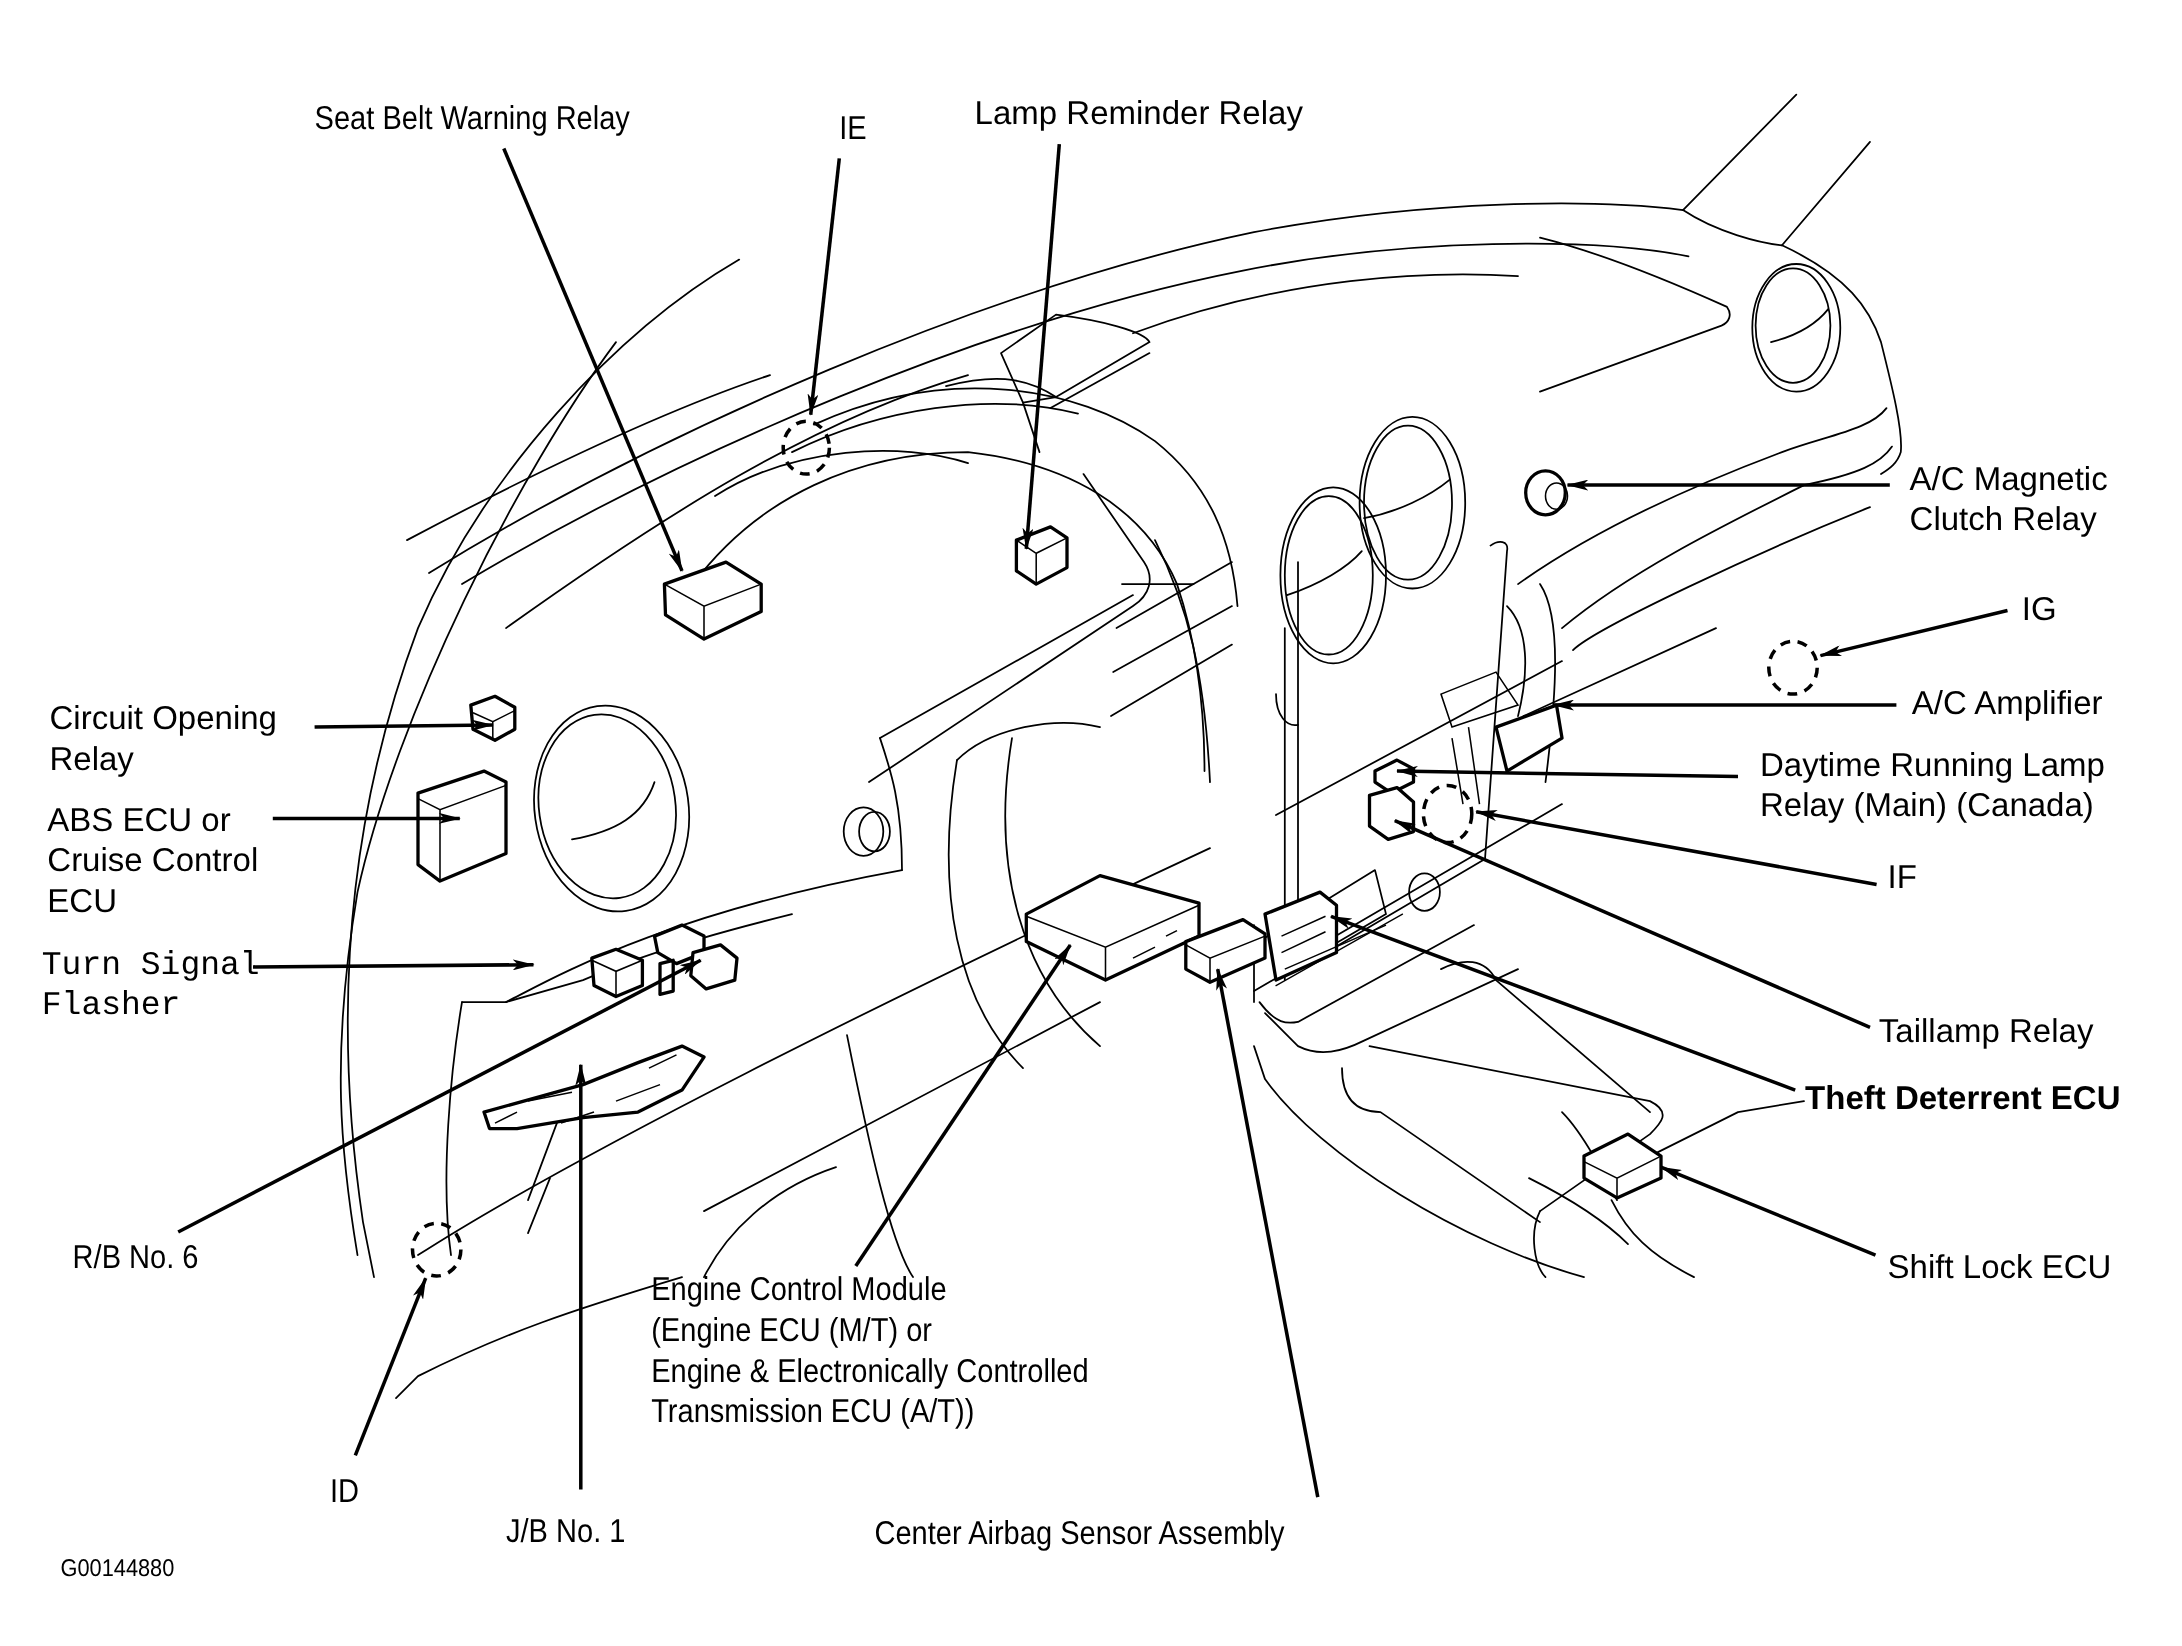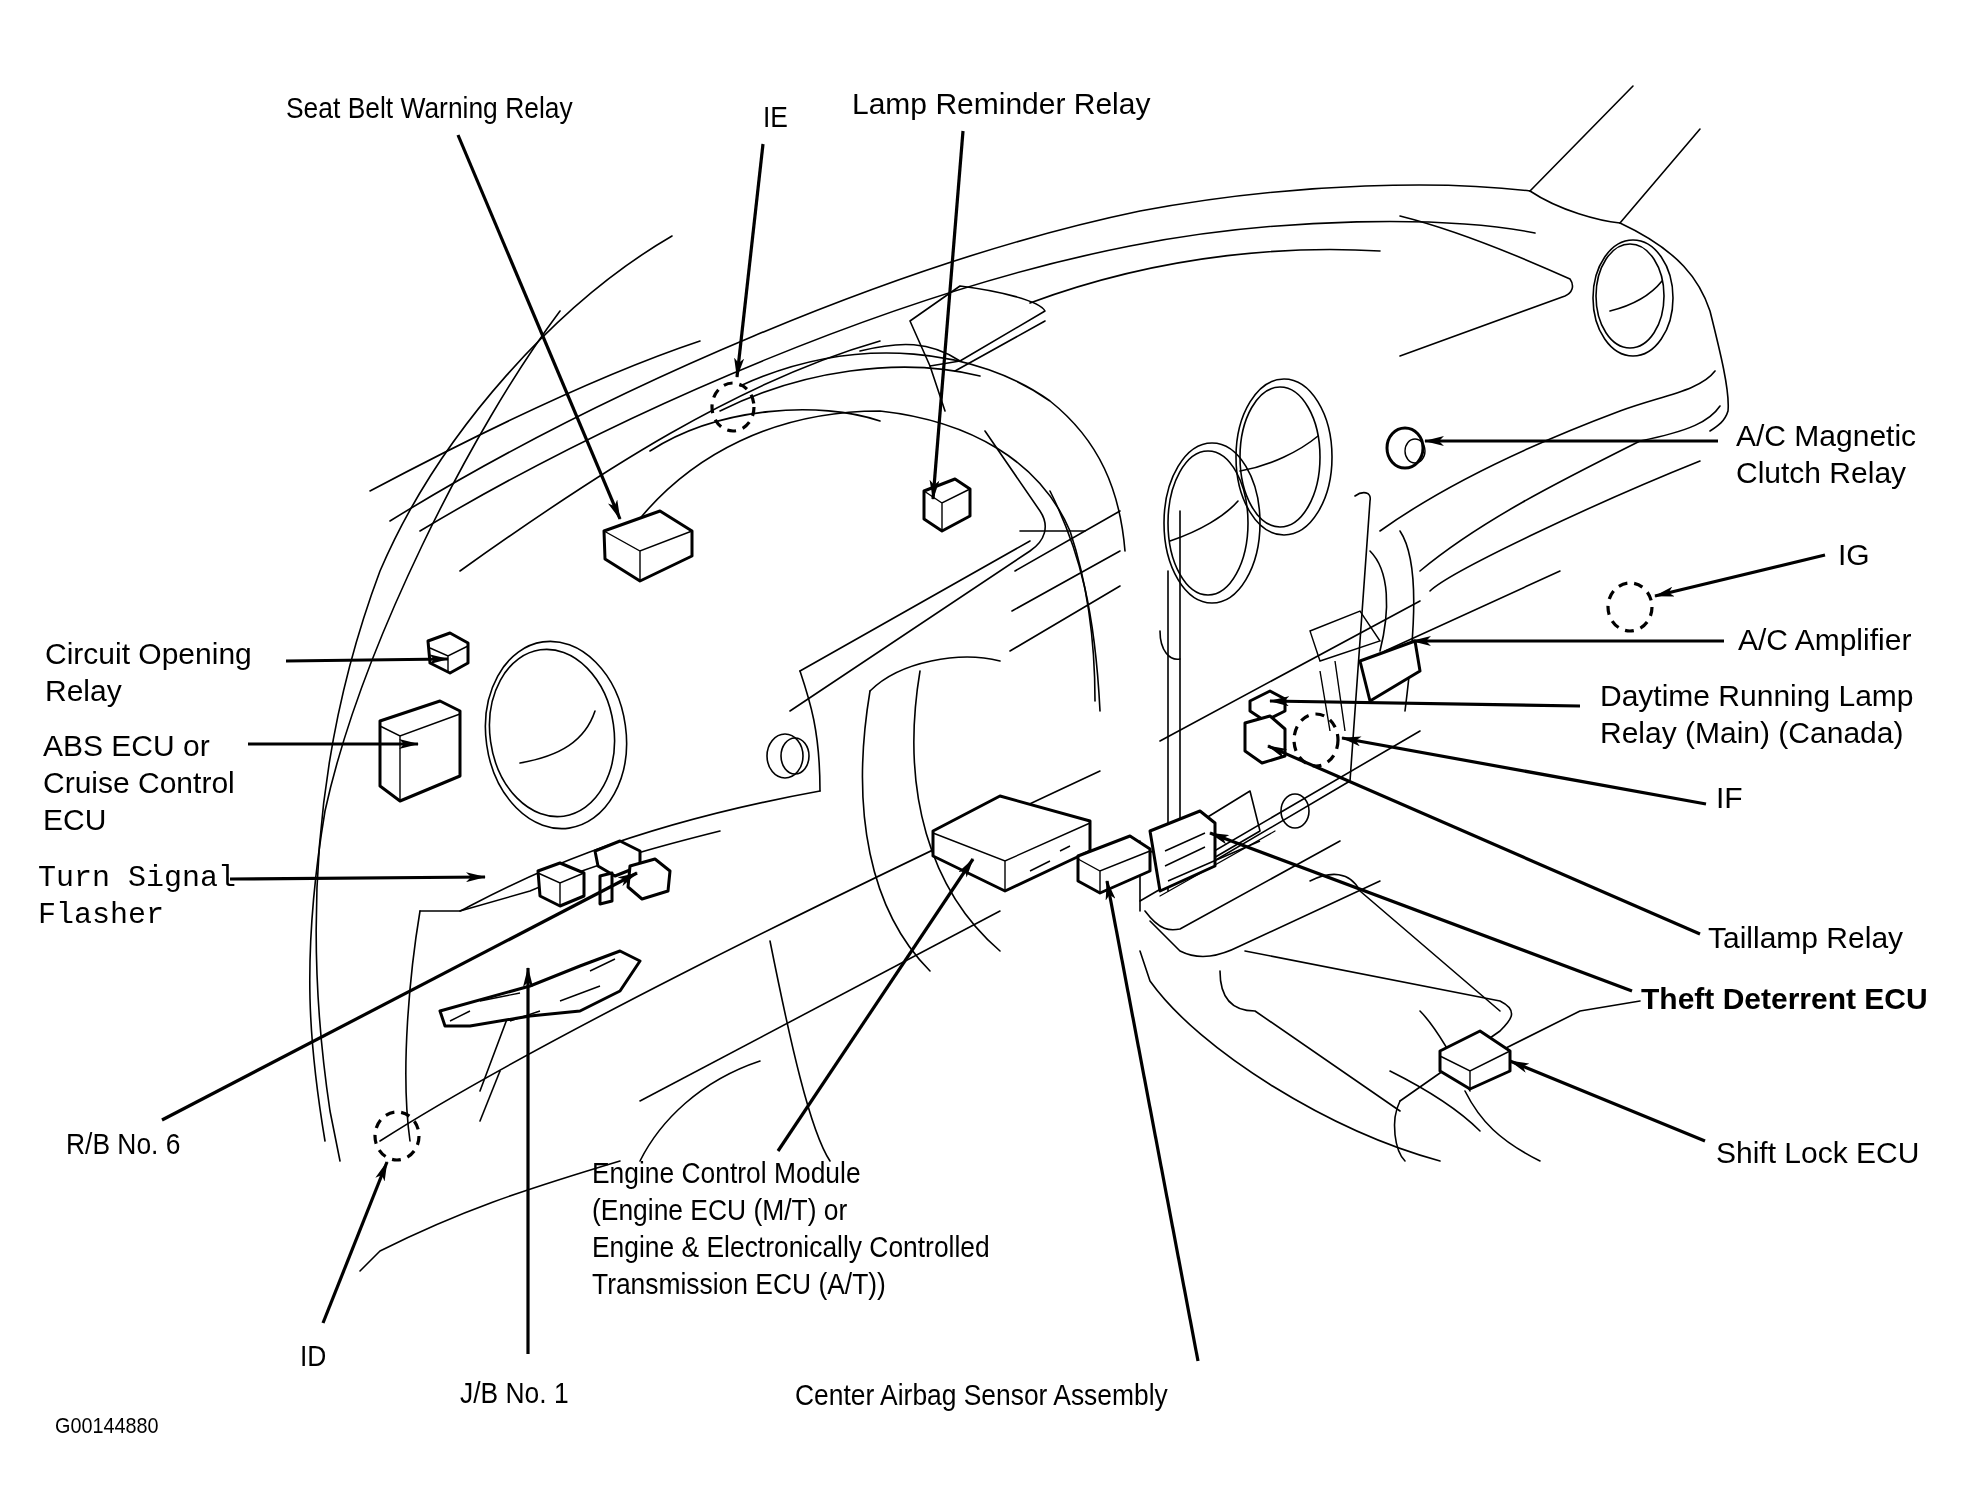--- a/index.html
+++ b/index.html
@@ -218,21 +218,21 @@
       <line class="leader" x1="162" y1="1109" x2="637" y2="862" marker-end="url(#arrow)"></line>
       <line class="leader" x1="323" y1="1312" x2="387" y2="1151" marker-end="url(#arrow)"></line>
       <line class="leader" x1="528" y1="1343" x2="528" y2="957" marker-end="url(#arrow)"></line>
       <line class="leader" x1="778" y1="1140" x2="973" y2="848" marker-end="url(#arrow)"></line>
       <line class="leader" x1="1198" y1="1350" x2="1107" y2="870" marker-end="url(#arrow)"></line>
     </g>
   </svg>
 
   <div class="label narrow" style="left:286px; top:78px;">Seat Belt Warning Relay</div>
   <div class="label narrow" style="left:763px; top:87px;">IE</div>
-  <div class="label" style="left:852px; top:74px;">Lamp Reminder Relay</div>
+  <div class="label" style="left:886px; top:74px;">Lamp Reminder Relay</div>
   <div class="label" style="left:1736px; top:406px;">A/C Magnetic
 Clutch Relay</div>
   <div class="label" style="left:1838px; top:525px;">IG</div>
   <div class="label" style="left:1738px; top:610px;">A/C Amplifier</div>
   <div class="label" style="left:1600px; top:666px;">Daytime Running Lamp
 Relay (Main) (Canada)</div>
   <div class="label" style="left:1716px; top:768px;">IF</div>
   <div class="label" style="left:1708px; top:908px;">Taillamp Relay</div>
   <div class="label" style="left:1641px; top:969px;font-weight:bold;">Theft Deterrent ECU</div>
   <div class="label" style="left:1716px; top:1123px;">Shift Lock ECU</div>

